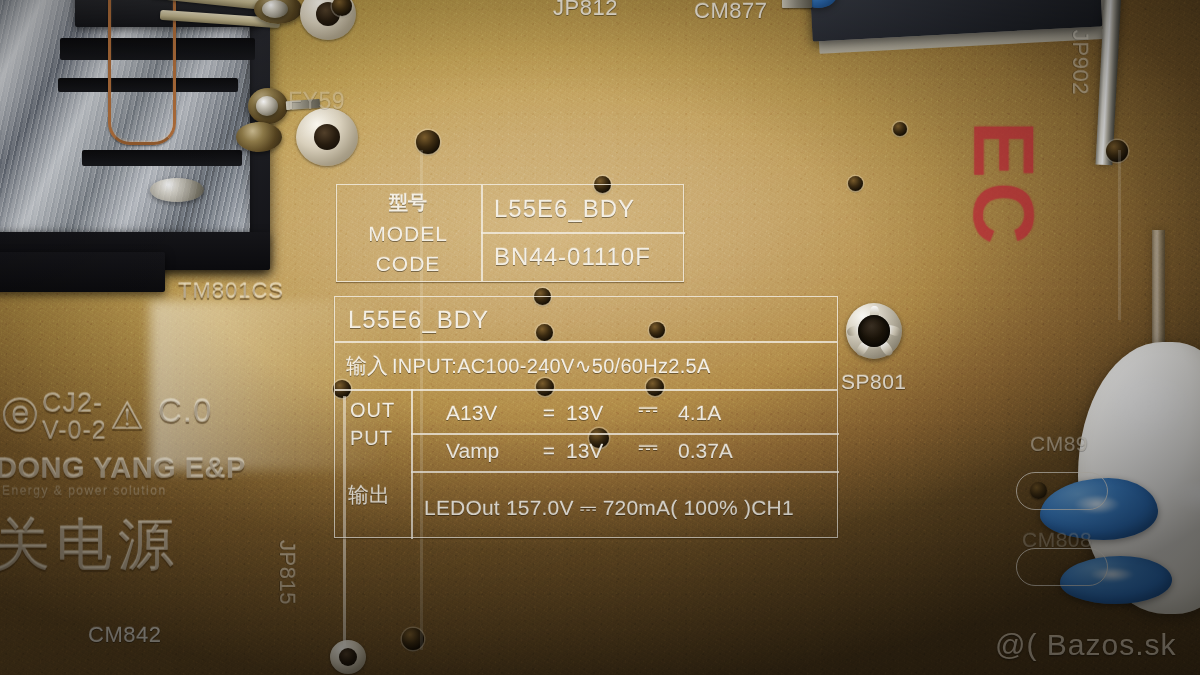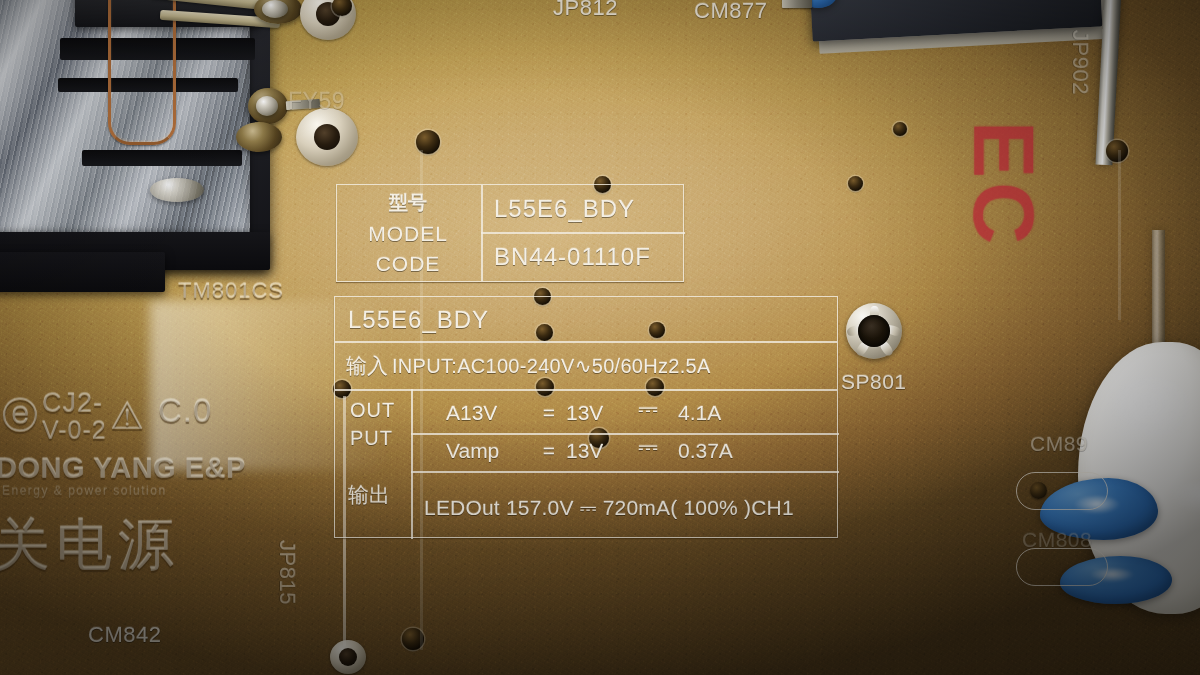--- a/index.html
+++ b/index.html
@@ -438,14 +438,15 @@
   <div class="emboss" style="left:42px; top:388px; font-size:27px; letter-spacing:1px;">CJ2-</div>
   <div class="emboss" style="left:42px; top:416px; font-size:25px; letter-spacing:1px;">V-0-2</div>
   <div class="emboss" style="left:110px; top:394px; font-size:38px;">⚠</div>
   <div class="emboss" style="left:158px; top:392px; font-size:33px; letter-spacing:1px;">C.0</div>
   <div class="emboss" style="left:-4px; top:452px; font-size:29px; letter-spacing:.5px; font-weight:600;">DONG YANG E&amp;P</div>
   <div class="emboss" style="left:2px; top:484px; font-size:12px; letter-spacing:1.5px; opacity:.55;">Energy &amp; power solution</div>
   <div class="emboss" style="left:-6px; top:508px; font-size:56px; letter-spacing:6px;">关电源</div>
 
   <div class="pcb-vignette"></div>
 
+  <div class="watermark" style="left:995px; top:628px; font-size:30px;">@( Bazos.sk</div>
 
 </div>
 
 </body></html>

